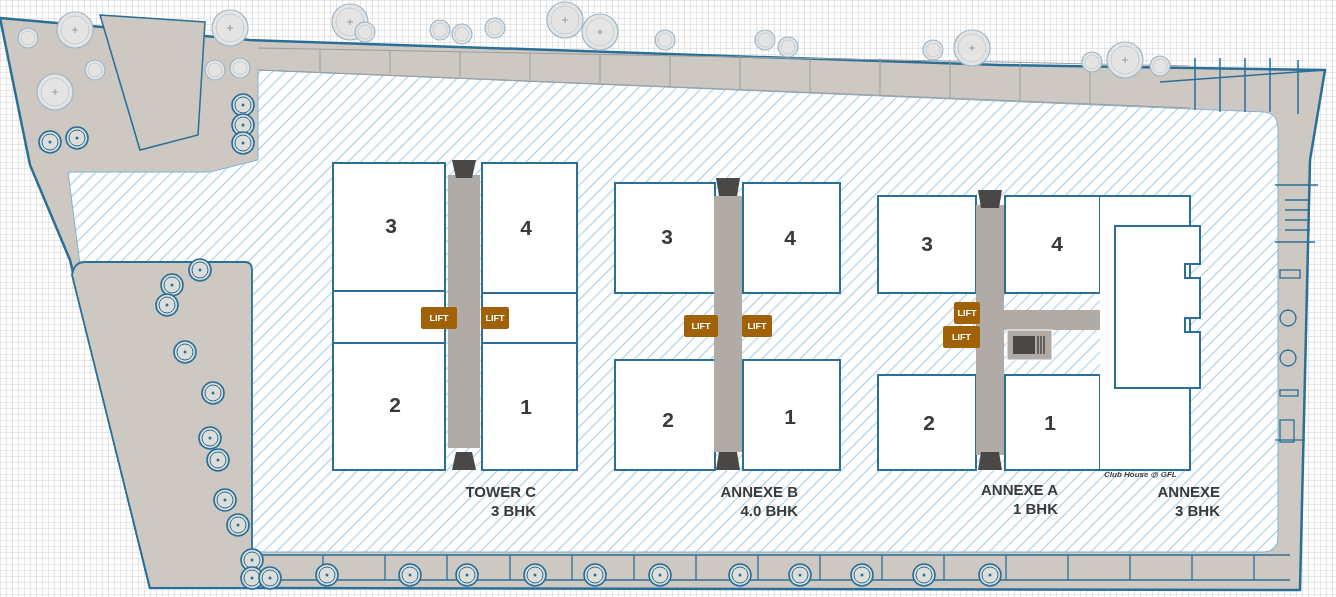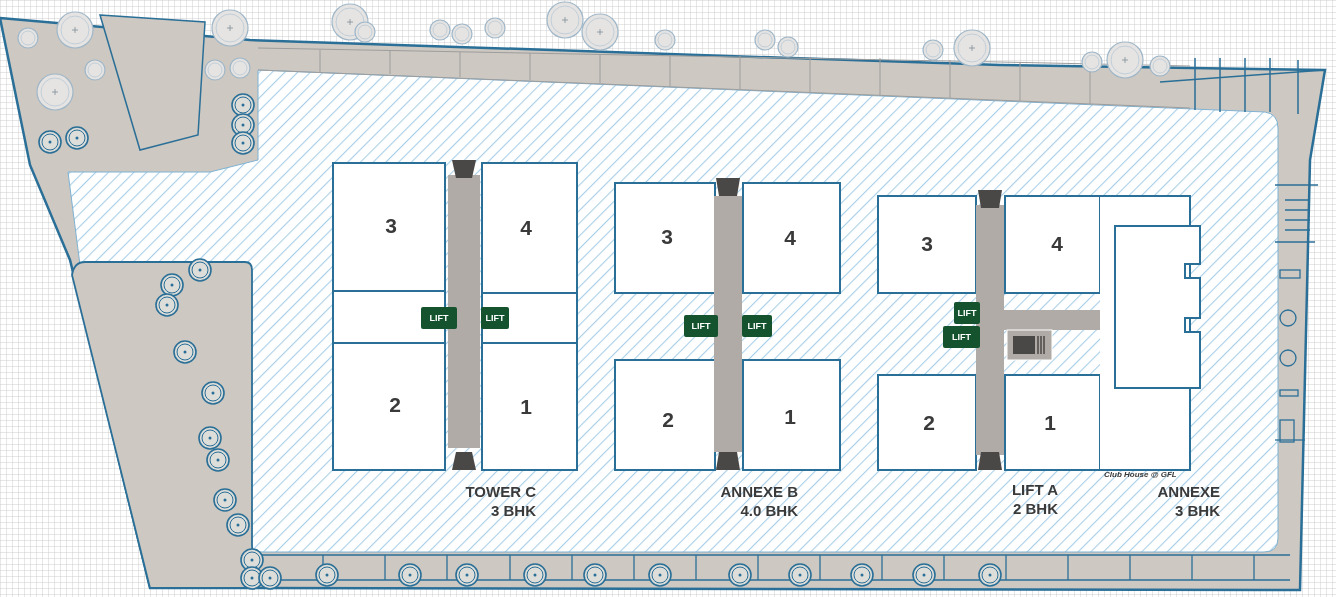--- a/index.html
+++ b/index.html
@@ -1,21 +1,21 @@
 <!DOCTYPE html>
 <html><head>
 <meta charset="utf-8">
 <style>
   html, body { margin:0; padding:0; background:#ffffff; }
   body { width:1336px; height:597px; overflow:hidden; position:relative; font-family:"Liberation Sans", "DejaVu Sans", sans-serif; }
   #plan { position:absolute; left:0; top:0; width:1336px; height:597px; }
   .lbl { position:absolute; font-family:"Liberation Sans", sans-serif; font-weight:bold; color:#3a3a3a; text-align:center; }
   .flat-num { font-size:21px; width:60px; margin-left:-30px; margin-top:-13px; }
   .tower-name { font-size:15px; width:140px; margin-left:-70px; line-height:19px;text-align:right; }
-  .lift { position:absolute; background:#14532d; color:#fff; font-size:9px; font-weight:bold; text-align:center; line-height:22px; border-radius:2px; font-family:"Liberation Sans", sans-serif; }
+  .lift { position:absolute; background:#a16207; color:#fff; font-size:9px; font-weight:bold; text-align:center; line-height:22px; border-radius:2px; font-family:"Liberation Sans", sans-serif; }
   .club { position:absolute; font-size:8px; font-style:italic; font-weight:bold; color:#3a3a3a; font-family:"Liberation Sans", sans-serif;margin-top:40px; }
 </style>
 </head>
 <body>
 
 <svg id="plan" viewBox="0 0 1336 597" xmlns="http://www.w3.org/2000/svg">
   <defs>
     <pattern id="grid" width="6" height="6" patternUnits="userSpaceOnUse">
       <rect width="6" height="6" fill="#ffffff"></rect>
       <path d="M6 0 L0 0 0 6" fill="none" stroke="#c4c4c4" stroke-width="0.8"></path>
@@ -227,21 +227,21 @@
   <div>4.0 BHK</div>
 </div>
 
 <div class="lbl flat-num" style="left:927px;top:245px;">3</div>
 <div class="lbl flat-num" style="left:1057px;top:245px;">4</div>
 <div class="lbl flat-num" style="left:929px;top:424px;">2</div>
 <div class="lbl flat-num" style="left:1050px;top:424px;">1</div>
 <div class="lift" style="left:954px;top:302px;width:26px;">LIFT</div>
 <div class="lift" style="left:943px;top:326px;width:37px;">LIFT</div>
 <div class="lbl tower-name" style="left:988px;top:480px;">
-  <div>LIFT A</div>
-  <div>2 BHK</div>
+  <div>ANNEXE A</div>
+  <div>1 BHK</div>
 </div>
 
 <div class="club" style="left:1104px;top:430px;">Club House @ GFL</div>
 <div class="lbl tower-name" style="left:1150px;top:482px;">
   <div>ANNEXE</div>
   <div>3 BHK</div>
 </div>
 
 </body></html>

